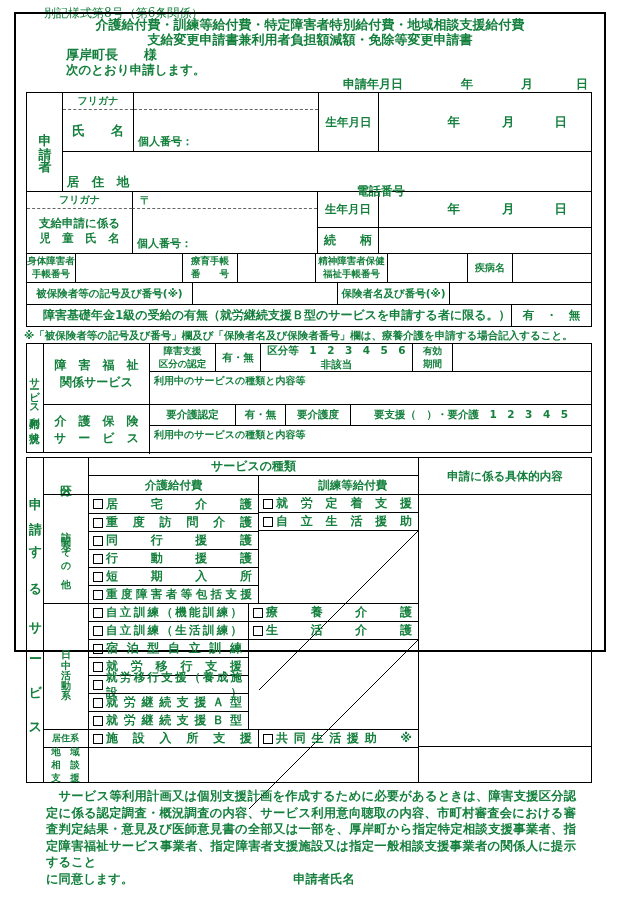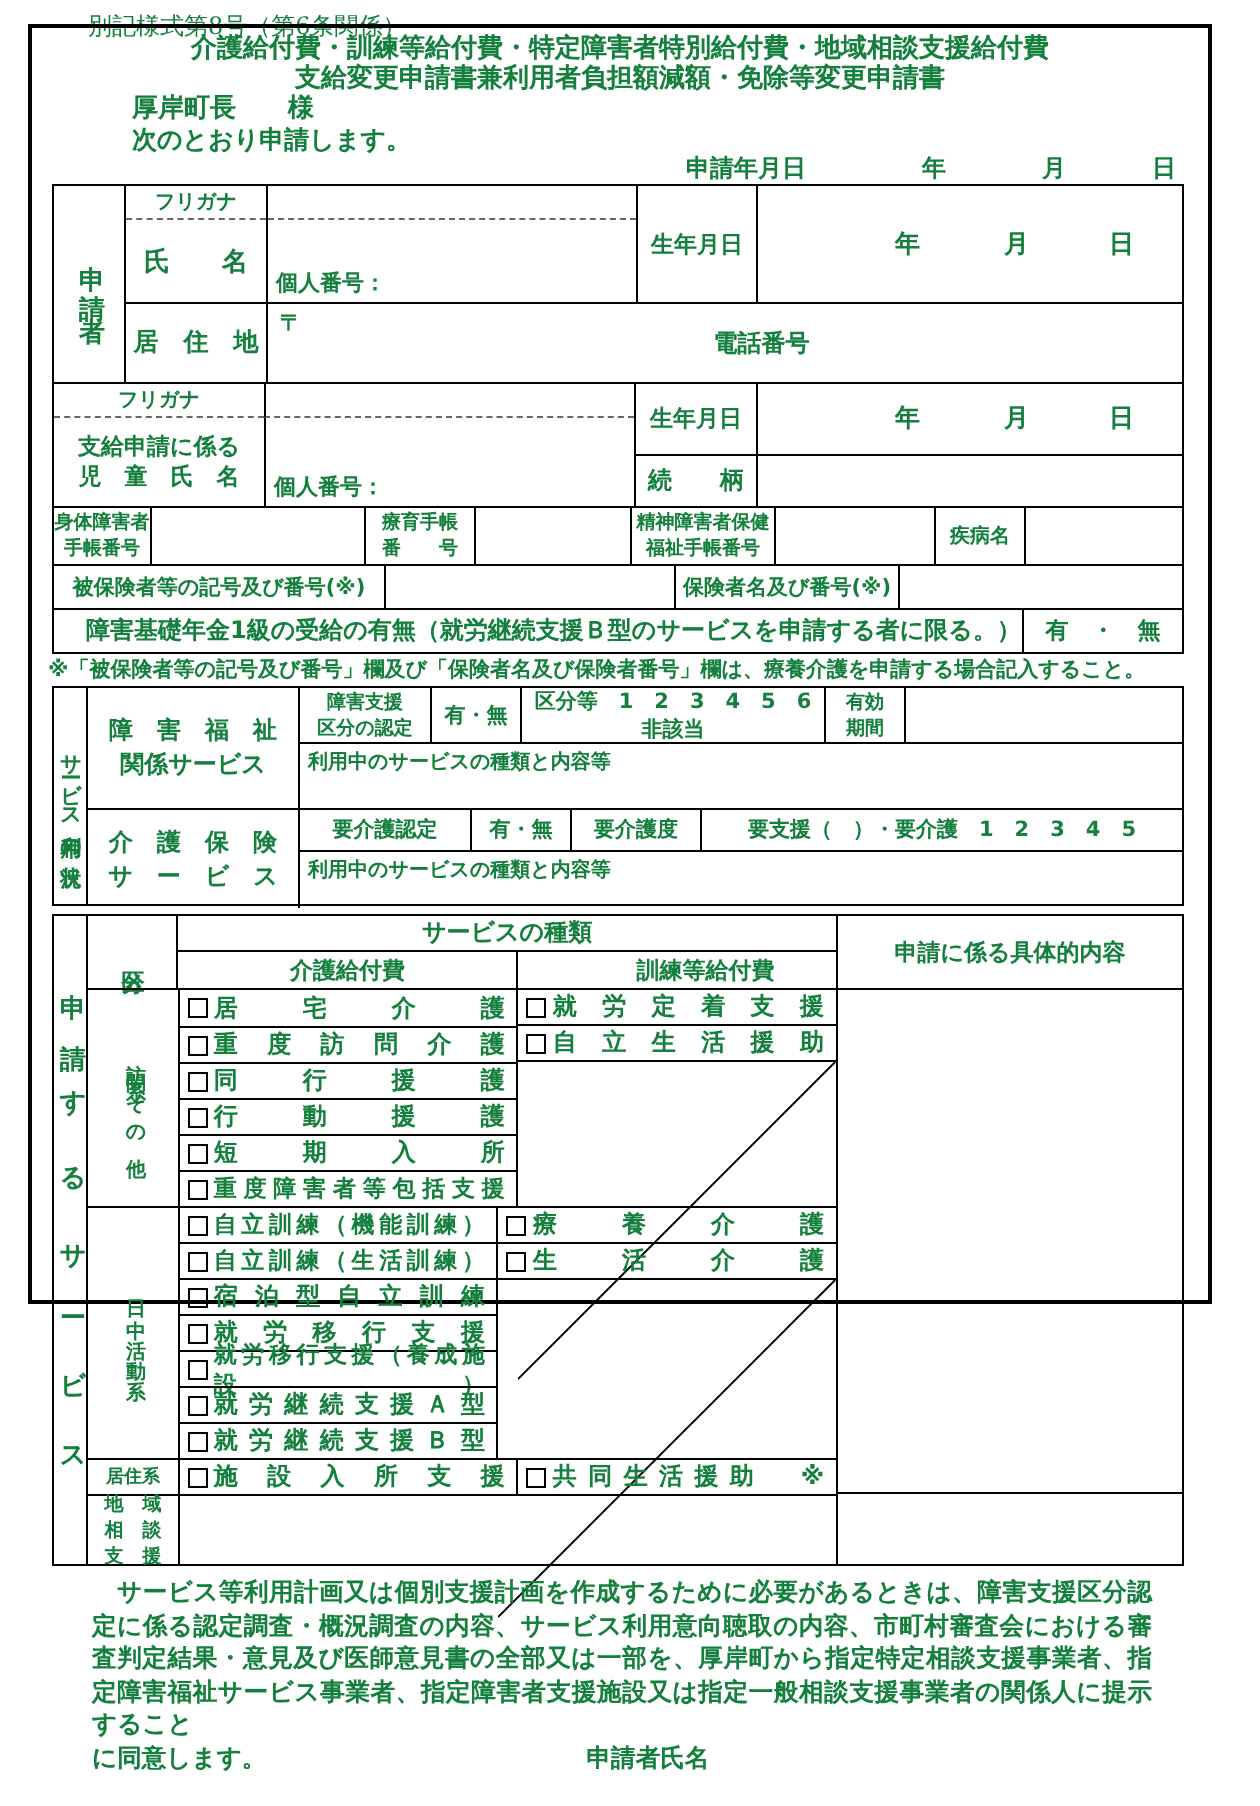--- a/index.html
+++ b/index.html
@@ -40,21 +40,21 @@
   .a-lblcol { width:70px; }
   .a-furi { height:17px; }
   .a-name { height:41px; }
   .a-field { width:185px; }
   .pn { position:absolute; left:4px; bottom:2px; font-size:11px; }
   .dob-lbl { width:60px; }
   .date-cell { flex:1; display:flex; align-items:center; justify-content:flex-end;
                font-size:12.5px; }
   .date-cell .y { margin-right:42px; } .date-cell .m { margin-right:40px; }
   .date-cell .d { margin-right:24px; }
-  .a-bottom { height:42px; }
+  .a-bottom { height:42px;align-items:flex-end; }
   .postal { position:absolute; top:2px; left:6px; font-size:11px; }
   .phone { position:absolute; top:50%; left:54%; transform:translate(-50%,-50%); font-size:12px; }
 
   
   .tableB { height:63px; margin-top:-1px; }
   .b-left { width:290px; }
   .b-lbl { width:105px; }
   .b-furi { height:17px; }
   .b-main { height:45px; }
   .b-field { width:185px; }
@@ -76,21 +76,21 @@
   .f-g1 { height:60px; } .f-g2 { height:50px; }
   .f-glbl { width:105px; }
   .f-rt { flex:1; }
   .f-s1 { height:27px; } .f-s2 { height:33px; padding:2px 4px; font-size:10px; }
   .f-s3 { height:20px; } .f-s4 { height:30px; padding:2px 4px; font-size:10px; }
 
   
   .tableG { height:326px; margin-top:4px; }
   .vcol-g { width:16px; display:flex; align-items:center; justify-content:center; }
   .vcol-g span { writing-mode:vertical-rl; font-size:13px; letter-spacing:24px; }
-  .g-main { width:375px; }
+  .g-main { width:375px;align-items:flex-end; }
   .g-hdr { height:36px; }
   .g-kubun { width:45px; }
   .g-kubun span { writing-mode:vertical-rl; font-size:11.5px; }
   .g-hdr-right { width:330px; }
   .g-h1 { height:17px; }
   .g-h2 { height:19px; }
   .g-carecol-h { width:170px; } .g-traincol-h { width:160px;padding-left:28px; }
   .g-body { flex:1; }
   .g-grp-lbl { width:45px; display:flex; align-items:center; justify-content:center; text-align:center; }
   .g-carecol { width:170px; } .g-traincol { width:160px; }

